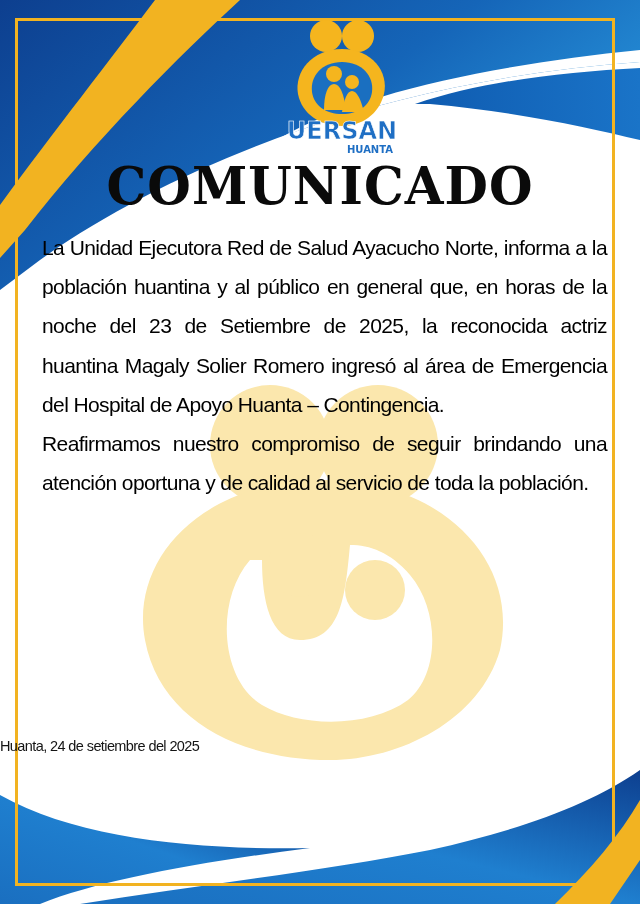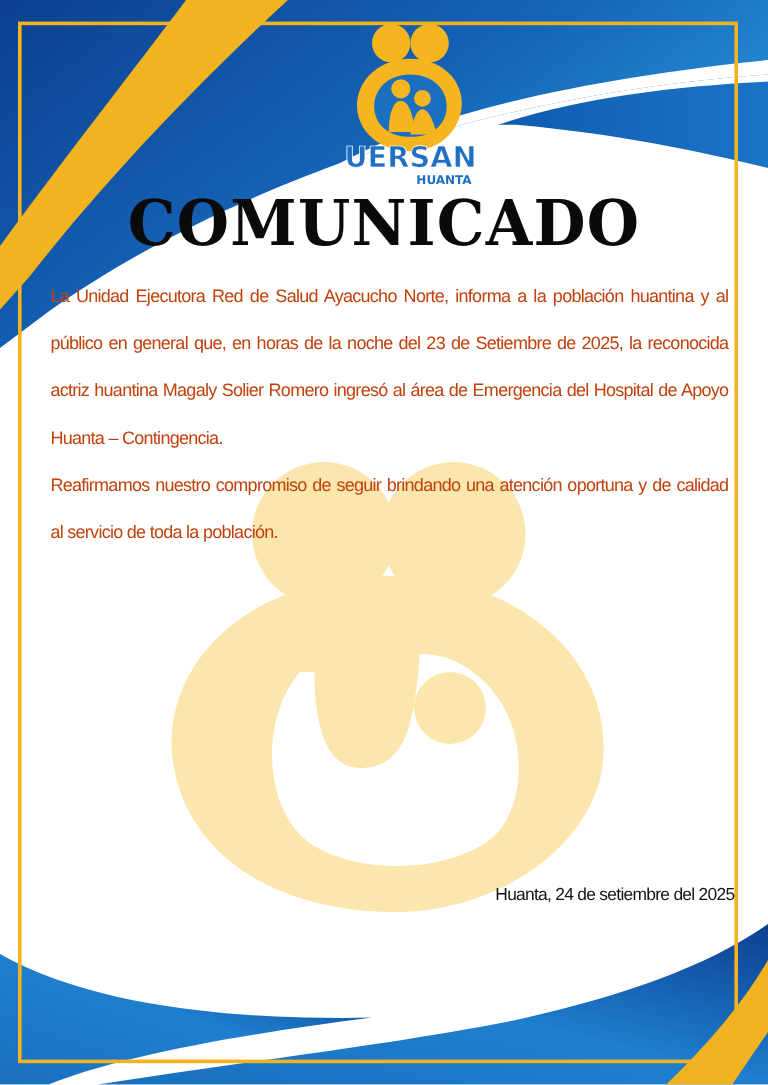--- a/index.html
+++ b/index.html
@@ -13,26 +13,26 @@
   .logo { position: absolute; left: 284px; top: 14px; width: 120px; height: 140px; }
   .title {
     position: absolute; left: 0; width: 640px; top: 151px; text-align: center;
     font-family: "DejaVu Serif", "Liberation Serif", serif; font-weight: bold;
     font-size: 50px; letter-spacing: 1px; color: #0a0a0a; line-height: 70px;
     transform: scaleY(1.05);
   }
   .body-text {
     position: absolute; left: 42px; top: 228px; width: 565px;
     font-family: "Liberation Sans Narrow", "Liberation Sans", sans-serif;
-    font-size: 15px; line-height: 39.2px; color: #c2410c; text-align: justify;
+    font-size: 21px; line-height: 39.2px; color: #000000; text-align: justify;
     letter-spacing: -0.6px; word-spacing: 0px;
   }
   .body-text p { margin: 0; }
   .footer-line {
-    position: absolute; left: 0; width: 612px; text-align: right;
+    position: absolute; left: 0; width: 612px; text-align: left;
     font-family: "Liberation Sans", sans-serif; font-size: 14.5px; color: #141414;
     letter-spacing: -0.6px;
   }
   .date { top: 738px; }
   .org { top: 780px; }
 </style>
 </head>
 <body>
 
 <div class="page">

